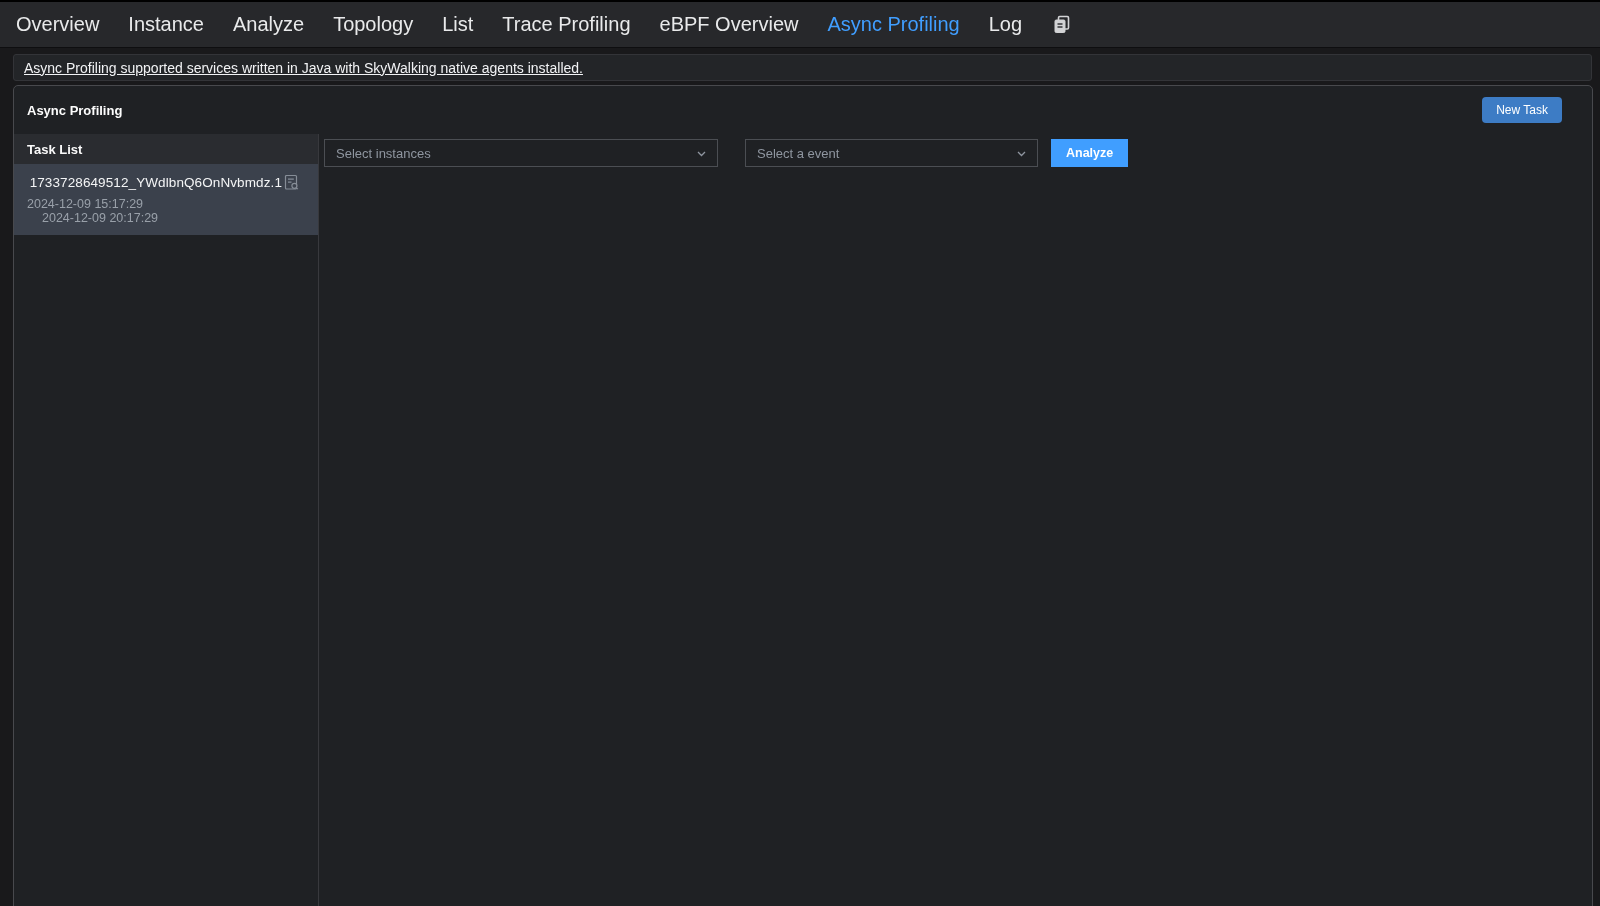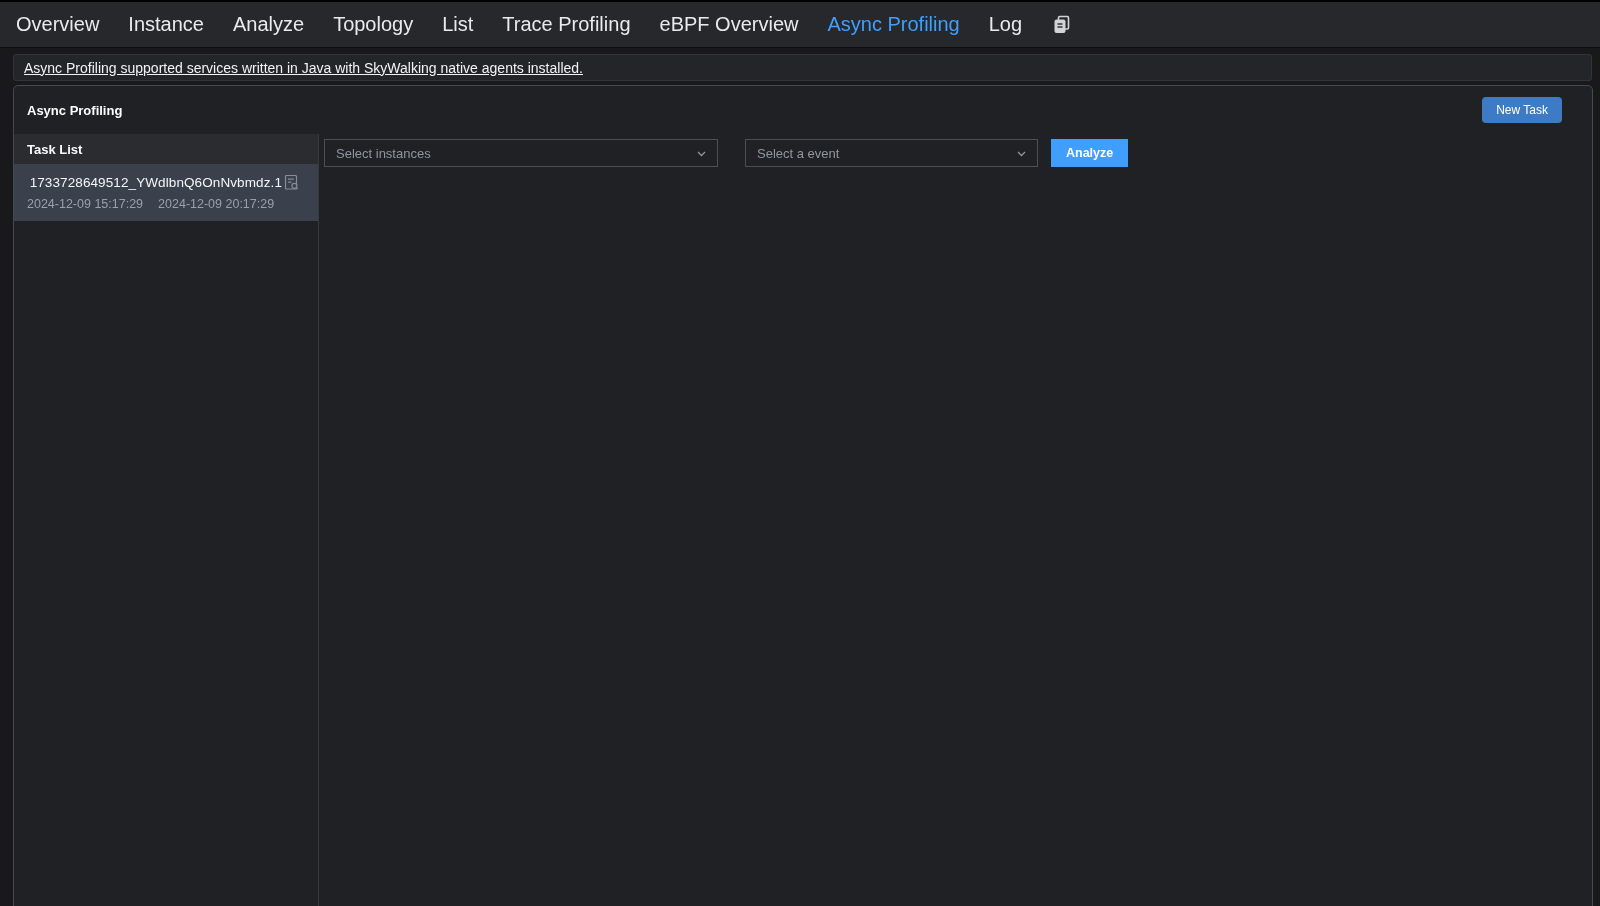--- a/index.html
+++ b/index.html
@@ -123,20 +123,21 @@
   }
   .task-detail-icon {
     display:flex; align-items:center; justify-content:center;
     width:18px; height:18px; cursor:pointer; margin-right:8px;
   }
   .task-dates {
     margin-top:6px;
     font-size:12.5px;
     color:#99a0a9;
     display:flex;
+    flex-direction:column;
   }
   .task-date-end { margin-left:15px; }
 
   
   .main-area {
     flex:1;
     padding:5px 0 0 5px;
     display:flex;
     align-items:flex-start;
   }

